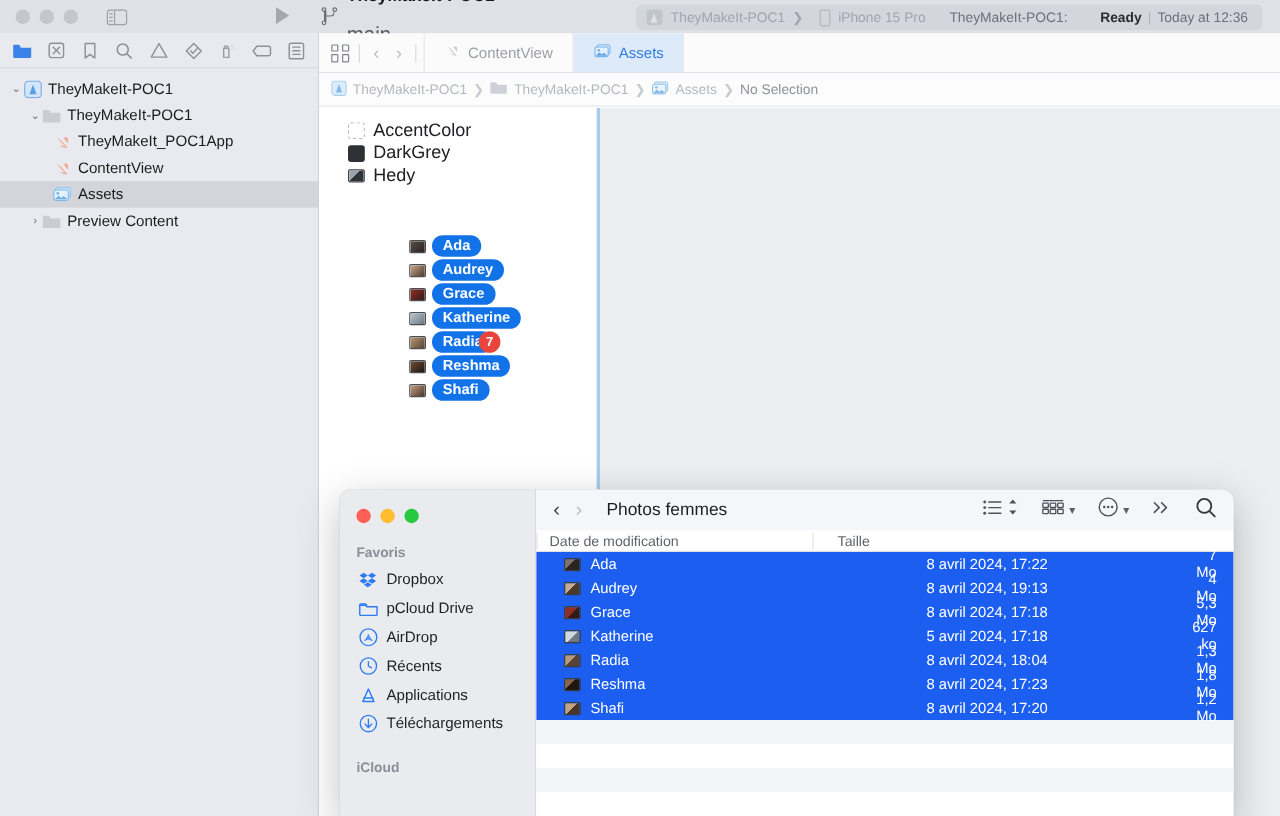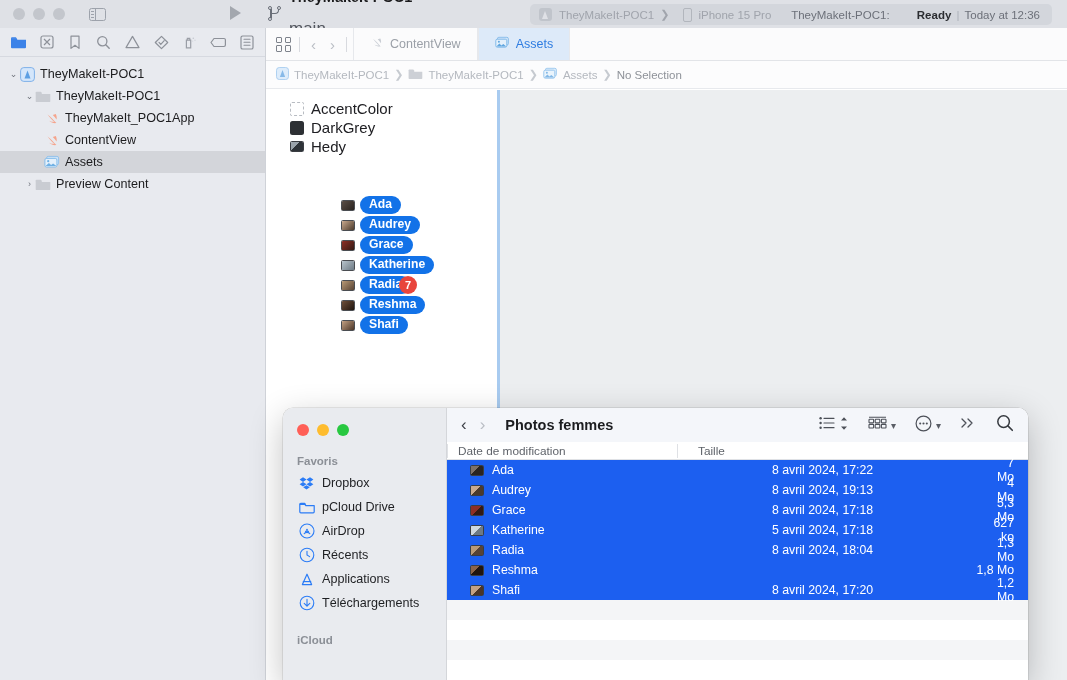--- a/index.html
+++ b/index.html
@@ -163,21 +163,21 @@
   .fd-tl { display: flex; gap: 8px; padding: 16px 0 0 14px; }
   .fd-tl i { width: 12px; height: 12px; border-radius: 50%; display: block; }
   .fd-secttl { font-size: 11.5px; color: #8b8f96; font-weight: bold; padding: 19px 0 4px 14px; }
   .fd-item { height: 24px; display: flex; align-items: center; padding-left: 14px; font-size: 12.6px; color: #1e1f22; }
   .fd-item .fic { width: 19px; margin-right: 6px; display: flex; align-items: center; justify-content: center; flex: none; }
 
   .fd-main { flex: 1; display: flex; flex-direction: column; background: #fff; }
   .fd-toolbar { height: 50px; background: #f4f6fa; display: flex; align-items: center; padding: 0 14px; }
   .fd-nav { display: flex; align-items: center; gap: 13px; color: #b9bdc4; font-size: 17px; }
   .fd-nav .en { color: #3c4047; }
-  .fd-title { font-size: 14.5px; font-weight: bold; color: #1c1d20; margin-left: 20px; }
+  .fd-title { font-size: 14.5px; font-weight: normal; color: #1c1d20; margin-left: 20px; }
   .fd-tools { margin-left: auto; display: flex; align-items: center; gap: 19px; }
   .tgrp { display: flex; align-items: center; gap: 4px; }
   .chev-d { color: #5a5e66; font-size: 10px; }
 
   .fd-cols {
     height: 26px; display: flex; align-items: center;
     border-bottom: 0.5px solid #dfe1e5; font-size: 11.8px; color: #5f636a;
     background: #fff;
   }
   .col-nom { width: 315px; padding-left: 45px; color: #1c1d20; font-weight: bold; position: relative; }
@@ -701,20 +701,21 @@
           <span class="fr-date">8 avril 2024, 18:04</span>
           <span class="fr-size">1,3 Mo</span>
         </div>
         <div class="frow sel">
           <span class="fr-name">
             <span class="thumb">
                 <i style="background:linear-gradient(135deg,#8a6348 0 42%,#20150f 42% 100%)"></i>
               </span>
             <span>Reshma</span>
           </span>
+          <span class="fr-date">8 avril 2024, 17:23</span>
           <span class="fr-size">1,8 Mo</span>
         </div>
         <div class="frow sel">
           <span class="fr-name">
             <span class="thumb">
                 <i style="background:linear-gradient(135deg,#c3a183 0 48%,#4a3528 48% 100%)"></i>
               </span>
             <span>Shafi</span>
           </span>
           <span class="fr-date">8 avril 2024, 17:20</span>

